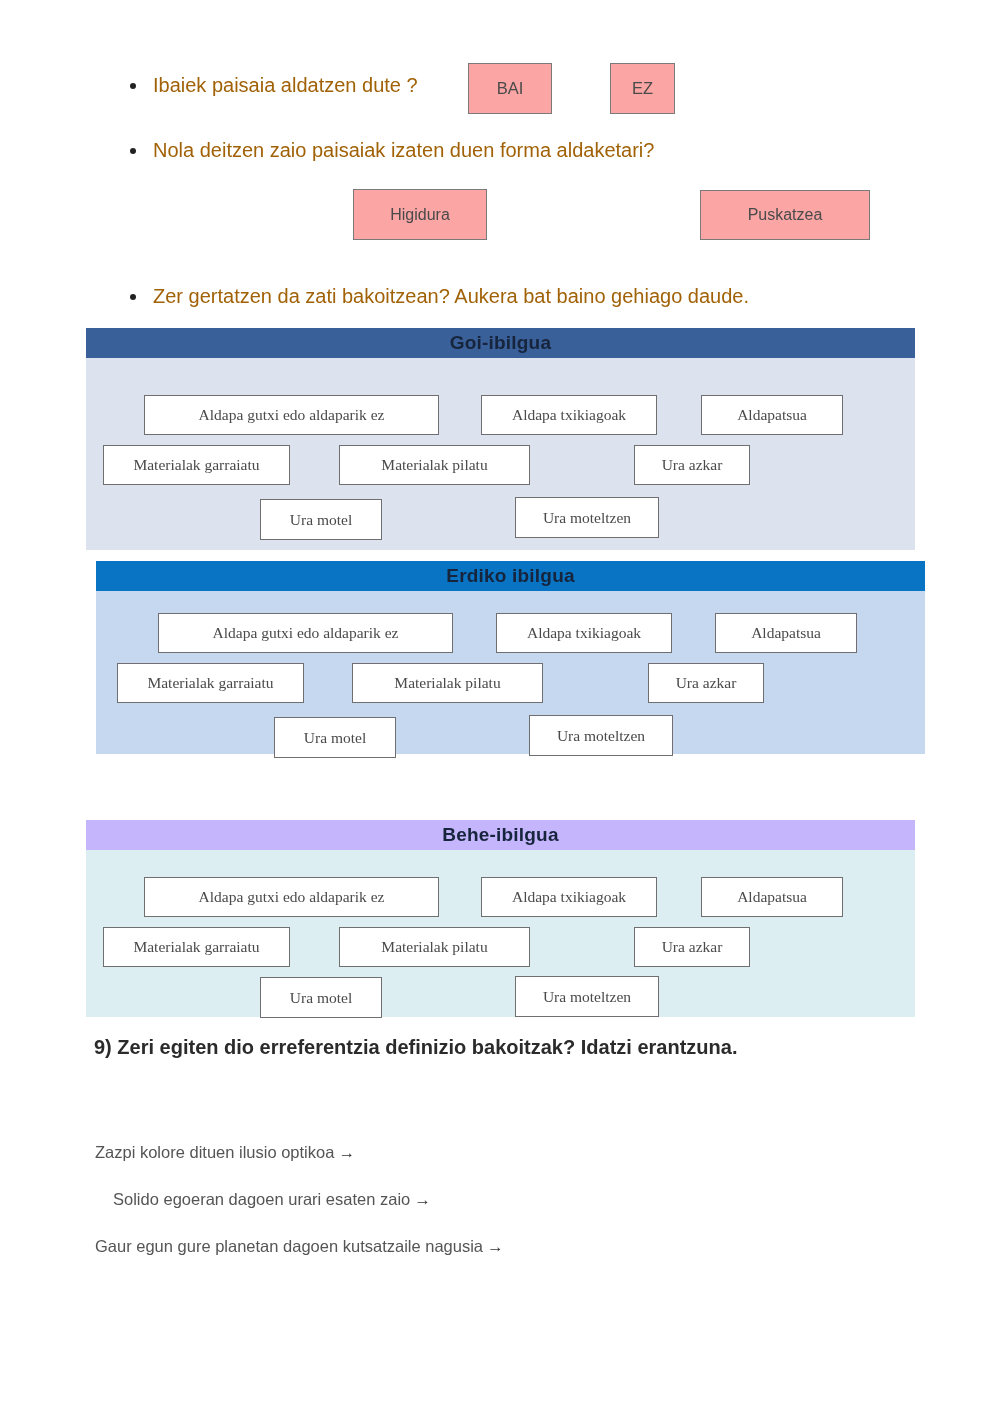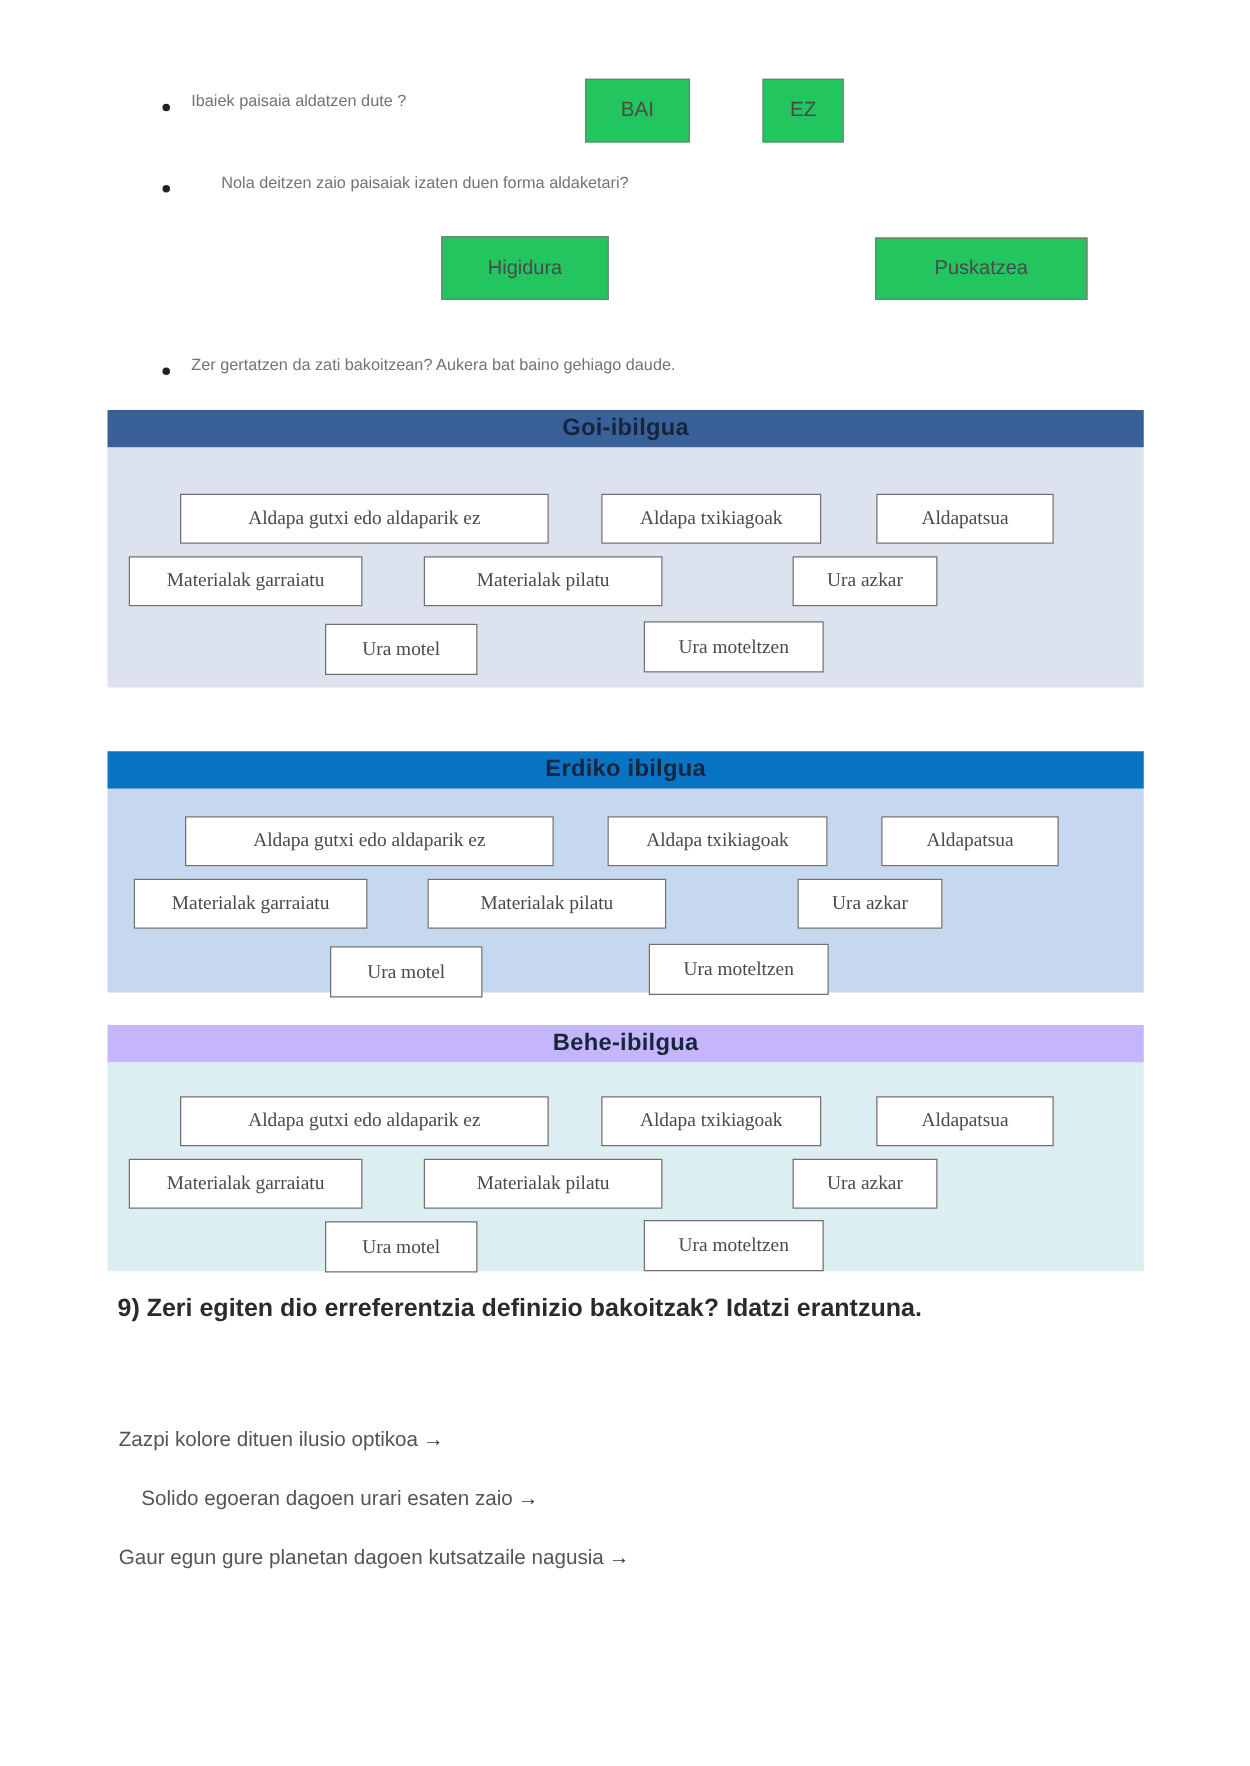--- a/index.html
+++ b/index.html
@@ -26,30 +26,30 @@
   }
   .bullet-dot {
     width: 6px; height: 6px;
     border-radius: 50%;
     background: #222222;
     margin-top: 11px;
     margin-right: 17px;
     flex: 0 0 auto;
   }
   .bullet-text {
-    font-size: 13px;
+    font-size: 20px;
     line-height: 1.35;
-    color: #737373;
+    color: #a16207;
     white-space: nowrap;
   }
 
   
   .opt-box {
     position: absolute;
-    background: #22c55e;
+    background: #fca5a5;
     border: 1.3px solid #7a7a7a;
     display: flex;
     align-items: center;
     justify-content: center;
     font-size: 16.5px;
     color: #4a4a4a;
     box-sizing: border-box;
   }
   .opt-box.small { font-size: 16px; }
 
@@ -113,21 +113,21 @@
 
 <div class="page">
 
   <div class="bullet-row" style="left:130px; top:72px;">
     <span class="bullet-dot"></span>
     <span class="bullet-text">Ibaiek paisaia aldatzen dute ?</span>
   </div>
   <div class="opt-box" style="left:468px; top:63px; width:84px; height:51px;">BAI</div>
   <div class="opt-box" style="left:610px; top:63px; width:65px; height:51px;">EZ</div>
 
-  <div class="bullet-row" style="left:130px; top:137px;gap:24px;">
+  <div class="bullet-row" style="left:130px; top:137px;">
     <span class="bullet-dot"></span>
     <span class="bullet-text">Nola deitzen zaio paisaiak izaten duen forma aldaketari?</span>
   </div>
   <div class="opt-box small" style="left:353px; top:189px; width:134px; height:51px;">Higidura</div>
   <div class="opt-box small" style="left:700px; top:190px; width:170px; height:50px;">Puskatzea</div>
 
   <div class="bullet-row" style="left:130px; top:283px;">
     <span class="bullet-dot"></span>
     <span class="bullet-text">Zer gertatzen da zati bakoitzean? Aukera bat baino gehiago daude.</span>
   </div>
@@ -139,21 +139,21 @@
       <div class="chip" style="left:395px; top:37px;  width:176px; height:40px;">Aldapa txikiagoak</div>
       <div class="chip" style="left:615px; top:37px;  width:142px; height:40px;">Aldapatsua</div>
       <div class="chip" style="left:17px;  top:87px;  width:187px; height:40px;">Materialak garraiatu</div>
       <div class="chip" style="left:253px; top:87px;  width:191px; height:40px;">Materialak pilatu</div>
       <div class="chip" style="left:548px; top:87px;  width:116px; height:40px;">Ura azkar</div>
       <div class="chip" style="left:174px; top:141px; width:122px; height:41px;">Ura motel</div>
       <div class="chip" style="left:429px; top:139px; width:144px; height:41px;">Ura moteltzen</div>
     </div>
   </div>
 
-  <div class="panel" style="top:601px;">
+  <div class="panel" style="top:561px;margin-left:10px;">
     <div class="panel-header" style="background:#0a74c4;">Erdiko ibilgua</div>
     <div class="panel-body" style="background:#c5d8f0; height:163px;">
       <div class="chip" style="left:62px;  top:22px;  width:295px; height:40px;">Aldapa gutxi edo aldaparik ez</div>
       <div class="chip" style="left:400px; top:22px;  width:176px; height:40px;">Aldapa txikiagoak</div>
       <div class="chip" style="left:619px; top:22px;  width:142px; height:40px;">Aldapatsua</div>
       <div class="chip" style="left:21px;  top:72px;  width:187px; height:40px;">Materialak garraiatu</div>
       <div class="chip" style="left:256px; top:72px;  width:191px; height:40px;">Materialak pilatu</div>
       <div class="chip" style="left:552px; top:72px;  width:116px; height:40px;">Ura azkar</div>
       <div class="chip" style="left:178px; top:126px; width:122px; height:41px;">Ura motel</div>
       <div class="chip" style="left:433px; top:124px; width:144px; height:41px;">Ura moteltzen</div>

